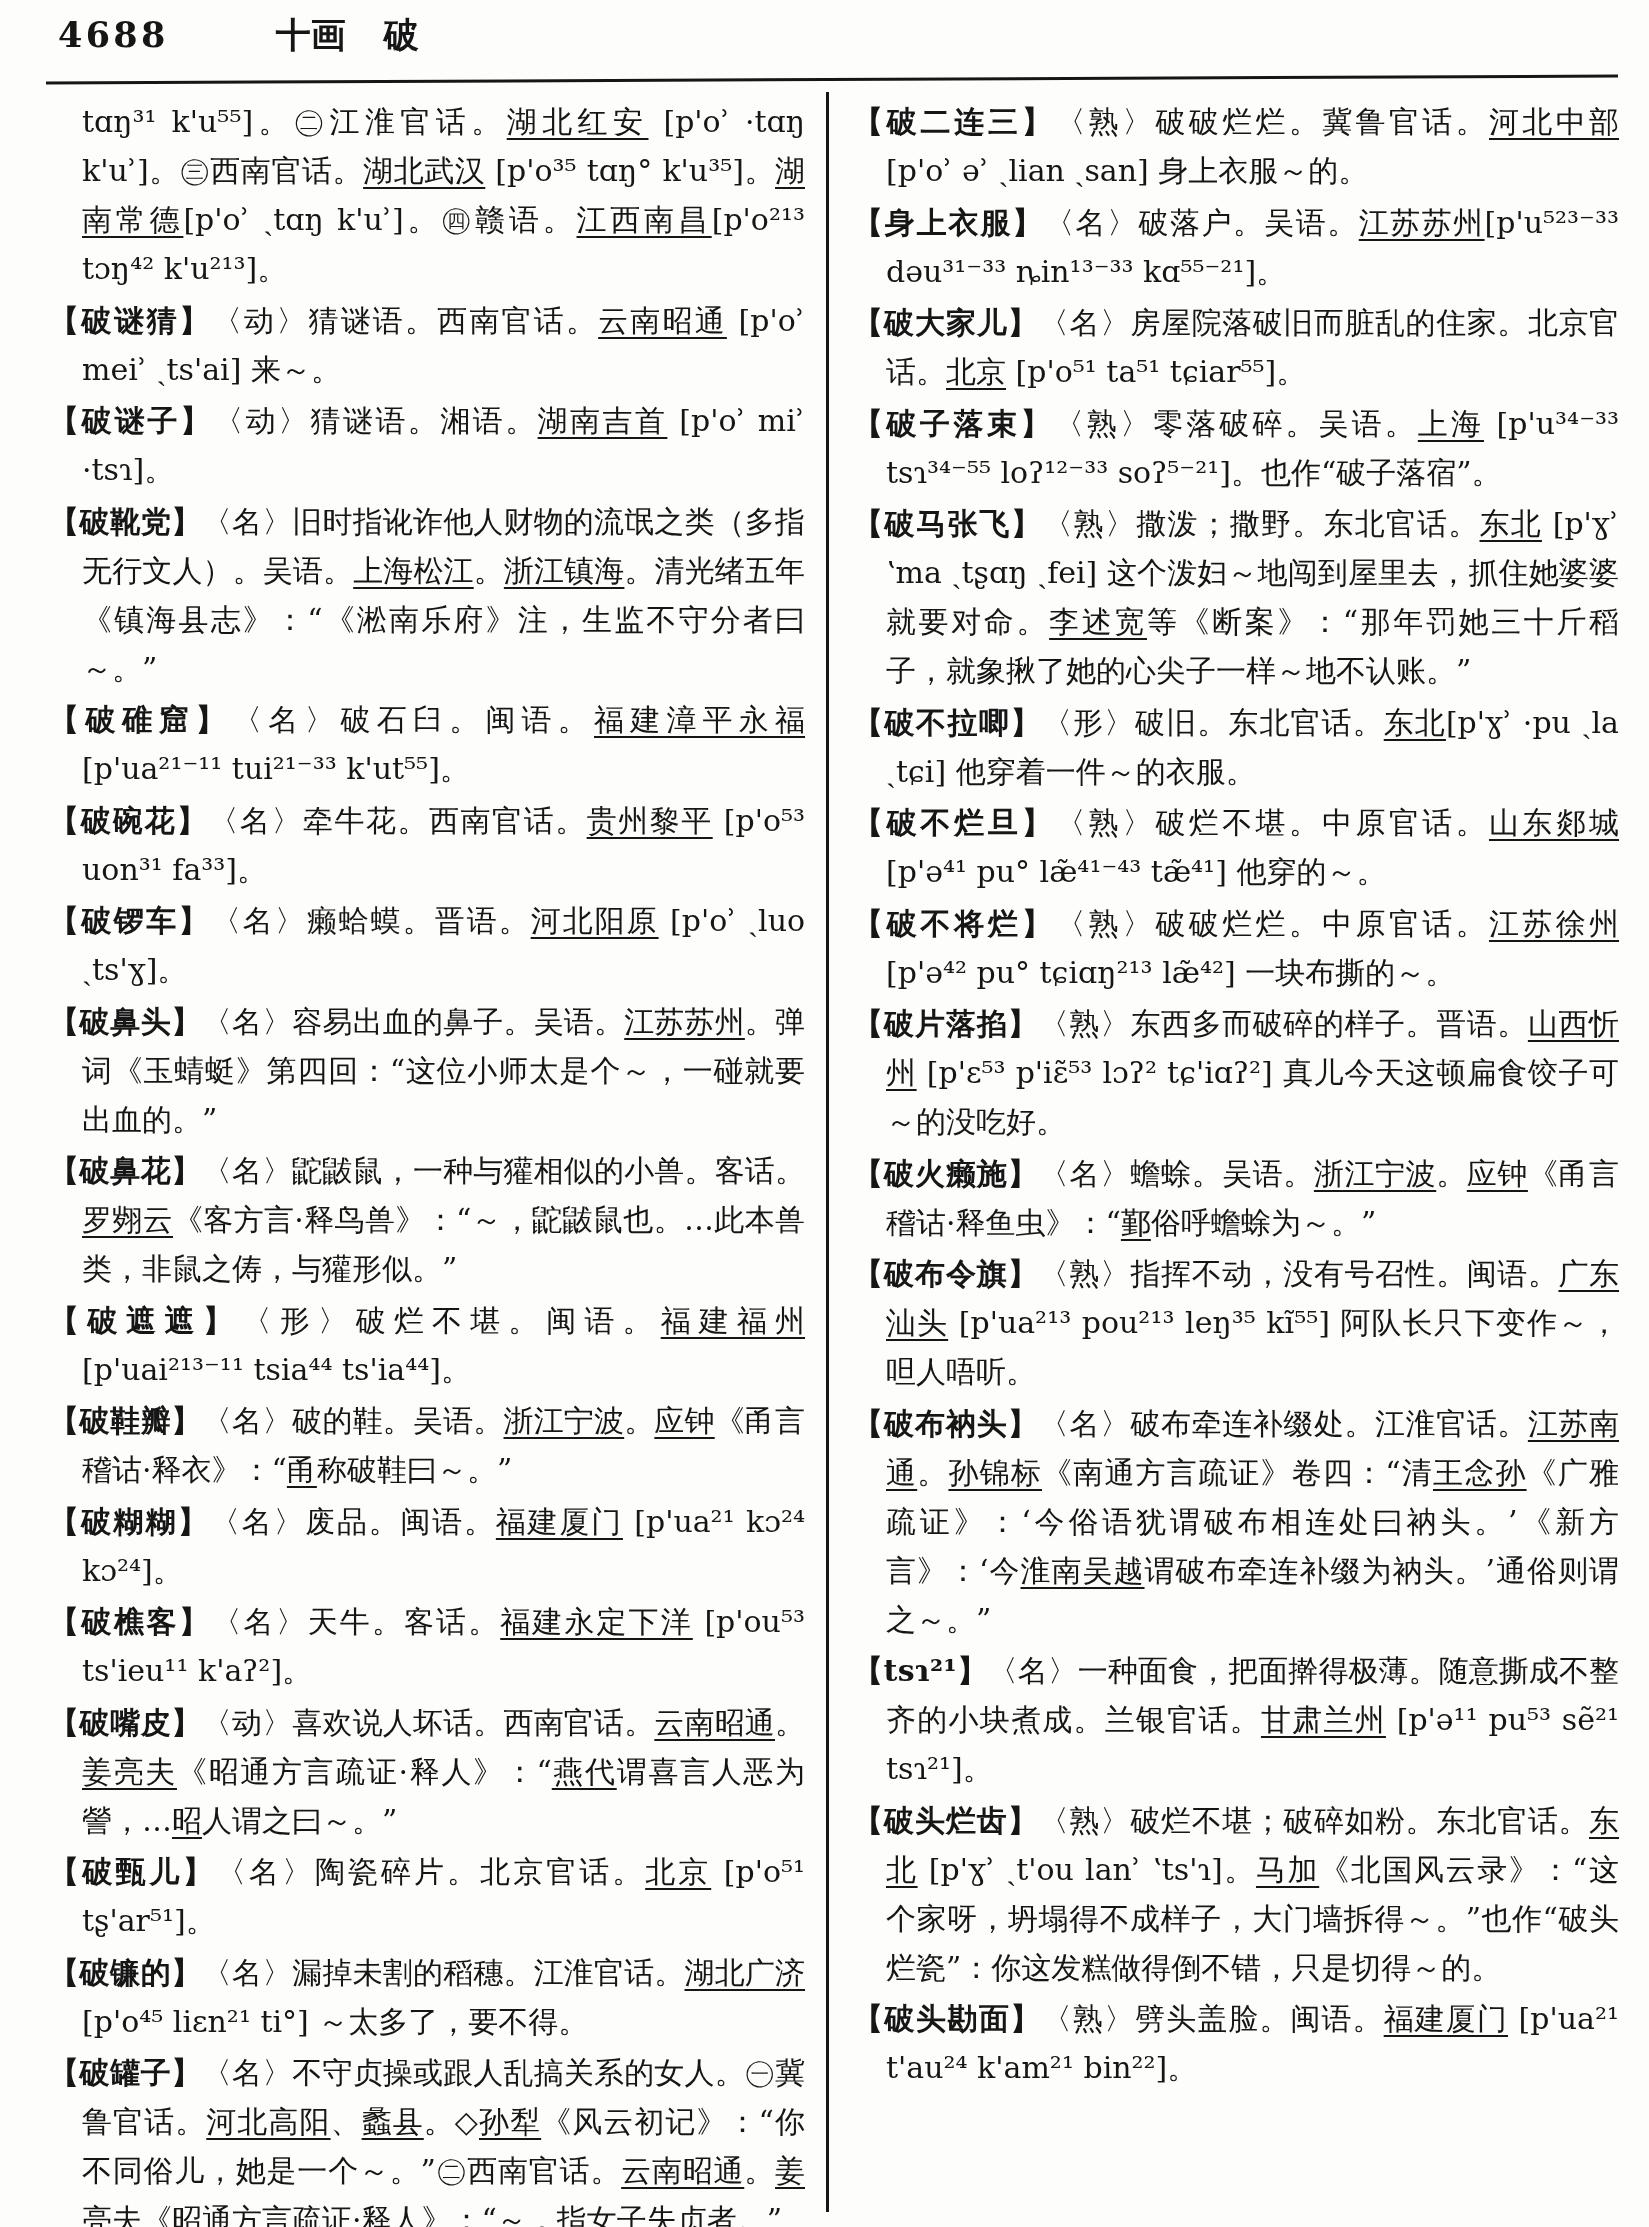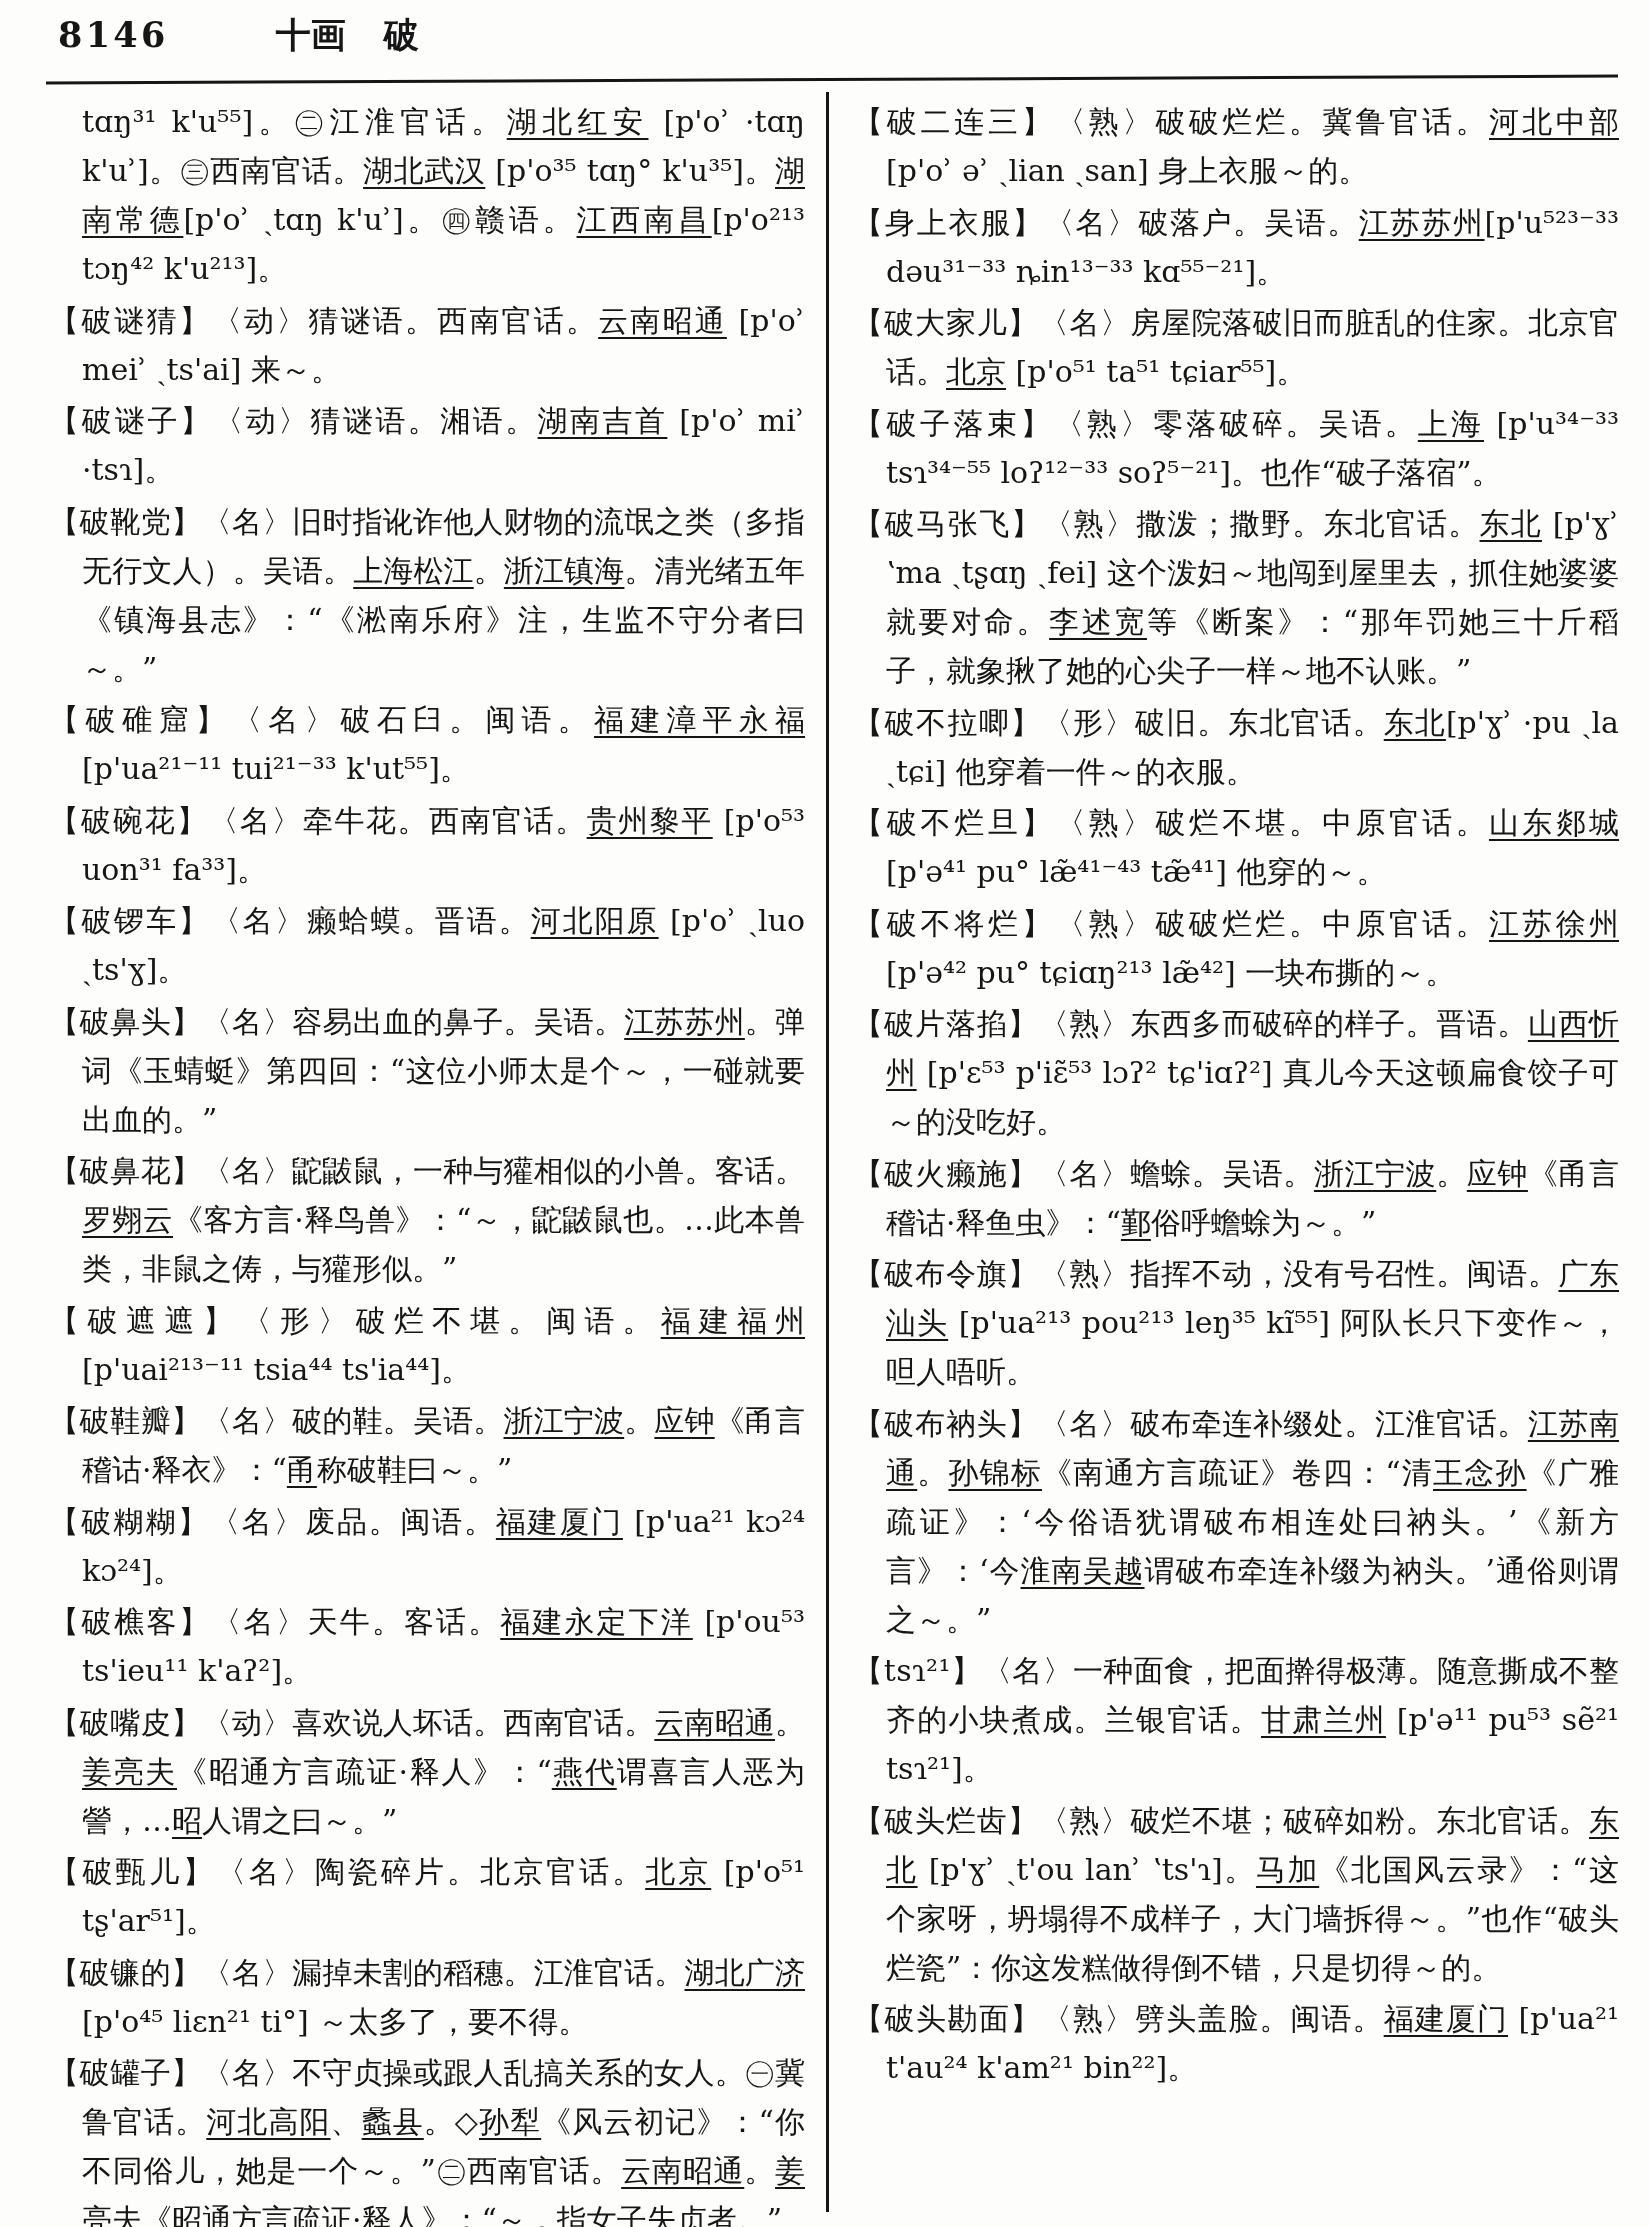--- a/index.html
+++ b/index.html
@@ -29,33 +29,33 @@
   }
   .col{
     position:absolute;top:97px;
     font-size:30px;line-height:49px;
     text-align:justify;color:#161616;
   }
   .col-left{left:49px;width:756px;}
   .col-right{left:853px;width:766px;}
   .entry{margin:0 0 2.5px 0;padding-left:33px;text-indent:-33px;}
   .entry.cont{text-indent:0;}
-  .hw{font-weight:400;letter-spacing:0.4px;}
+  .hw{font-weight:700;letter-spacing:0.4px;}
   .pn{
     text-decoration:underline;
     text-decoration-thickness:2.1px;
     text-underline-offset:5.8px;
   }
 </style>
 </head>
 <body>
 
 <div class="page">
   <div class="header-row">
-    <span class="page-num">8146</span><span class="stroke-sec">十画</span><span class="head-char">破</span>
+    <span class="page-num">4688</span><span class="stroke-sec">十画</span><span class="head-char">破</span>
   </div>
   <div class="top-rule"></div>
   <div class="col-divider"></div>
   <div class="col col-left" id="col-left">
       <p class="entry cont"><span class="txt">tɑŋ³¹ k'u⁵⁵]。㊁江淮官话。</span><span class="pn">湖北红安</span><span class="txt"> [p'oʾ ·tɑŋ k'uʾ]。㊂西南官话。</span><span class="pn">湖北武汉</span><span class="txt"> [p'o³⁵ tɑŋ° k'u³⁵]。</span><span class="pn">湖南常德</span><span class="txt">[p'oʾ ˎtɑŋ k'uʾ]。㊃赣语。</span><span class="pn">江西南昌</span><span class="txt">[p'o²¹³ tɔŋ⁴² k'u²¹³]。</span></p>
       <p class="entry"><b class="hw">【破谜猜】</b><span class="txt">〈动〉猜谜语。西南官话。</span><span class="pn">云南昭通</span><span class="txt"> [p'oʾ meiʾ ˎts'ai] 来～。</span></p>
       <p class="entry"><b class="hw">【破谜子】</b><span class="txt">〈动〉猜谜语。湘语。</span><span class="pn">湖南吉首</span><span class="txt"> [p'oʾ miʾ ·tsɿ]。</span></p>
       <p class="entry"><b class="hw">【破靴党】</b><span class="txt">〈名〉旧时指讹诈他人财物的流氓之类（多指无行文人）。吴语。</span><span class="pn">上海松江</span><span class="txt">。</span><span class="pn">浙江镇海</span><span class="txt">。清光绪五年《镇海县志》：“《淞南乐府》注，生监不守分者曰～。”</span></p>
       <p class="entry"><b class="hw">【破碓窟】</b><span class="txt">〈名〉破石臼。闽语。</span><span class="pn">福建漳平永福</span><span class="txt"> [p'ua²¹⁻¹¹ tui²¹⁻³³ k'ut⁵⁵]。</span></p>
       <p class="entry"><b class="hw">【破碗花】</b><span class="txt">〈名〉牵牛花。西南官话。</span><span class="pn">贵州黎平</span><span class="txt"> [p'o⁵³ uon³¹ fa³³]。</span></p>

